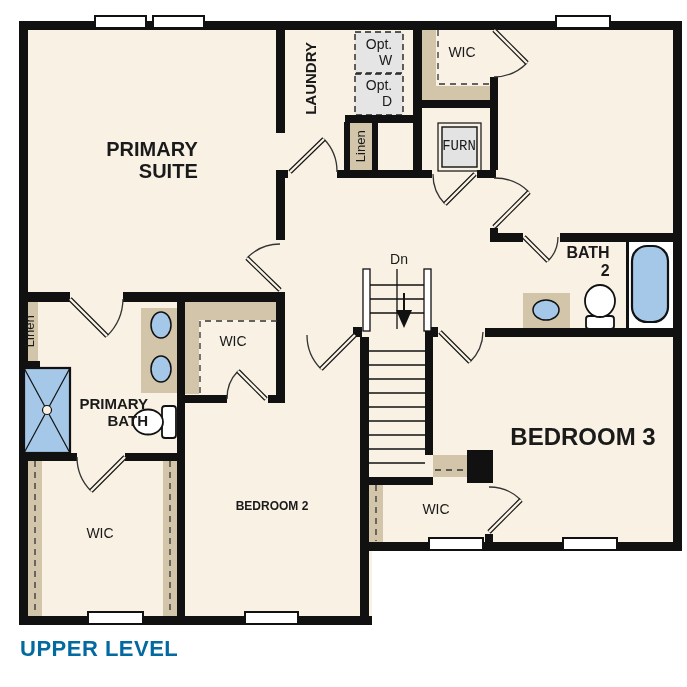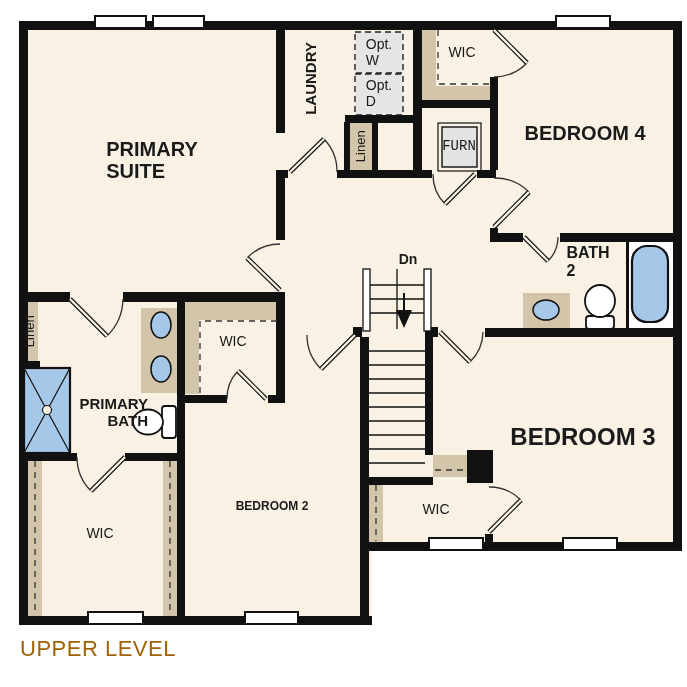--- a/index.html
+++ b/index.html
@@ -1,24 +1,24 @@
 <!DOCTYPE html>
 <html><head>
 <meta charset="utf-8">
 <style>
   html,body{margin:0;padding:0;background:#fff;}
   #plan{position:relative;width:687px;height:687px;background:#ffffff;overflow:hidden;
         font-family:"Liberation Sans",sans-serif;}
   #plan svg{position:absolute;left:0;top:0;}
   .lbl{position:absolute;display:flex;align-items:center;justify-content:center;
-       text-align:left;color:#1a1a1a;white-space:pre-line;line-height:1.12;
+       text-align:right;color:#1a1a1a;white-space:pre-line;line-height:1.12;
        pointer-events:none;}
   .b{font-weight:bold;}
   .vert span{transform:rotate(-90deg);white-space:nowrap;display:block;}
-  .title{position:absolute;font-weight:normal;color:#a16207;letter-spacing:.5px;}
+  .title{position:absolute;font-weight:bold;color:#0369a1;letter-spacing:.5px;}
 </style>
 </head>
 <body>
 
 <div id="plan">
 
 <svg width="687" height="687" viewBox="0 0 687 687">
 
   <g>
     <rect x="19" y="21" width="663" height="530" fill="#F8F1E4"></rect>
@@ -210,27 +210,26 @@
 </svg>
 
 <div class="lbl b" style="left:62px;top:137px;width:180px;height:46px;font-size:20px;">PRIMARY
 SUITE</div>
 <div class="lbl b vert" style="left:261px;top:28px;width:100px;height:100px;font-size:15px;"><span>LAUNDRY</span></div>
 <div class="lbl" style="left:355px;top:36px;width:48px;height:34px;font-size:14px;">Opt.
 W</div>
 <div class="lbl" style="left:355px;top:77px;width:48px;height:34px;font-size:14px;">Opt.
 D</div>
 <div class="lbl" style="left:432px;top:44px;width:60px;height:18px;font-size:14px;">WIC</div>
-<div class="lbl b" style="left:500px;top:121px;width:170px;height:24px;font-size:20px;">BEDROOM 4</div>
 <div class="lbl" style="left:429px;top:138px;width:60px;height:18px;font-size:14px;font-family:Liberation Mono, monospace;">FURN</div>
 <div class="lbl vert" style="left:337px;top:121px;width:48px;height:50px;font-size:13px;"><span>Linen</span></div>
 <div class="lbl vert" style="left:6px;top:306px;width:48px;height:50px;font-size:13px;"><span>Linen</span></div>
 <div class="lbl b" style="left:548px;top:243px;width:80px;height:38px;font-size:16px;">BATH
 2</div>
-<div class="lbl" style="left:388px;top:252px;width:40px;height:16px;font-size:14px;font-weight:bold;">Dn</div>
+<div class="lbl" style="left:379px;top:252px;width:40px;height:16px;font-size:14px;">Dn</div>
 <div class="lbl b" style="left:58px;top:395px;width:90px;height:36px;font-size:15px;justify-content:flex-end;text-align:right;">PRIMARY
 BATH</div>
 <div class="lbl" style="left:203px;top:333px;width:60px;height:18px;font-size:14px;">WIC</div>
 <div class="lbl b" style="left:187px;top:495px;width:170px;height:24px;font-size:12px;">BEDROOM 2</div>
 <div class="lbl" style="left:70px;top:525px;width:60px;height:18px;font-size:14px;">WIC</div>
 <div class="lbl b" style="left:498px;top:425px;width:170px;height:24px;font-size:24px;">BEDROOM 3</div>
 <div class="lbl" style="left:406px;top:501px;width:60px;height:18px;font-size:14px;">WIC</div>
 
 <div class="title" style="left:20px;top:636px;font-size:22px;">UPPER LEVEL</div>
 </div>

